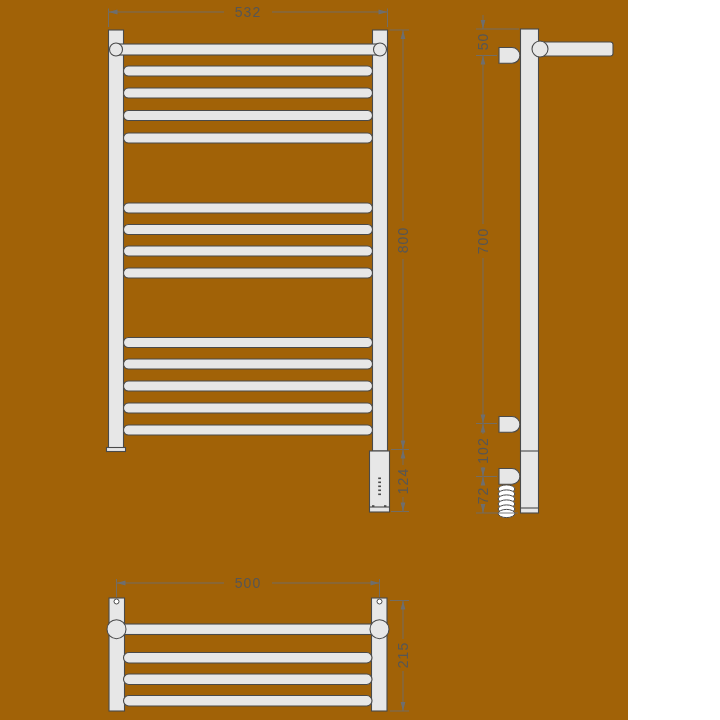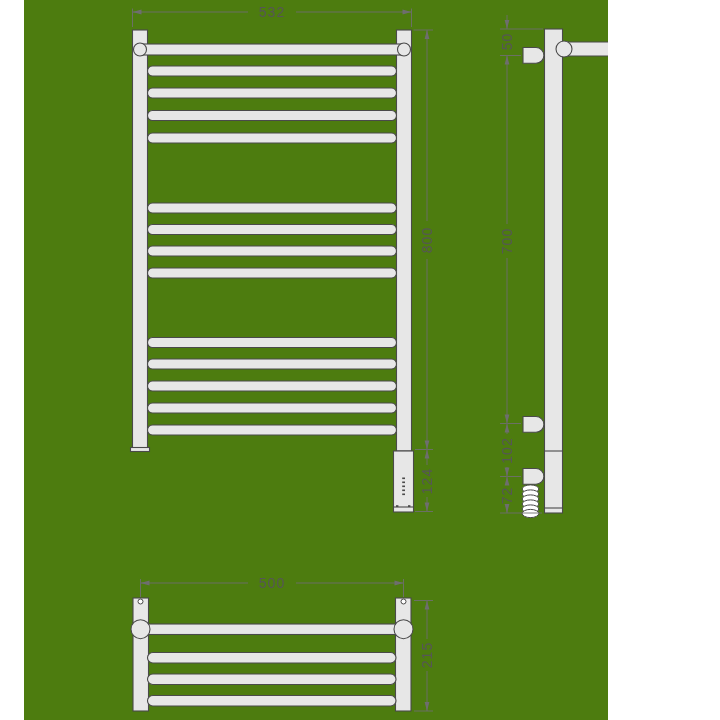--- a/index.html
+++ b/index.html
@@ -1,16 +1,16 @@
 <!DOCTYPE html>
 <html><head>
 <meta charset="utf-8">
 <style>
   html,body{margin:0;padding:0;background:#ffffff;}
-  .canvas{position:relative;width:584px;height:720px;background:#4d7c0f;overflow:hidden;margin-left:24px;}
+  .canvas{position:relative;width:628px;height:720px;background:#a16207;overflow:hidden;}
   svg{position:absolute;left:0;top:0;}
   .body-shape{fill:#e7e7e7;stroke:#4a4a4a;stroke-width:1.1;}
   .body-line{stroke:#4a4a4a;stroke-width:1.1;fill:none;}
   .white-shape{fill:#ffffff;stroke:#4a4a4a;stroke-width:1;}
   .dot{fill:#4a4a4a;stroke:none;}
   .dim-line{stroke:#6e6e6e;stroke-width:0.9;fill:none;}
   .dim-arrow{fill:#6e6e6e;stroke:none;}
   .dim-text{fill:#565656;font-family:"Liberation Sans",sans-serif;font-size:14px;letter-spacing:1px;}
 </style>
 </head>

